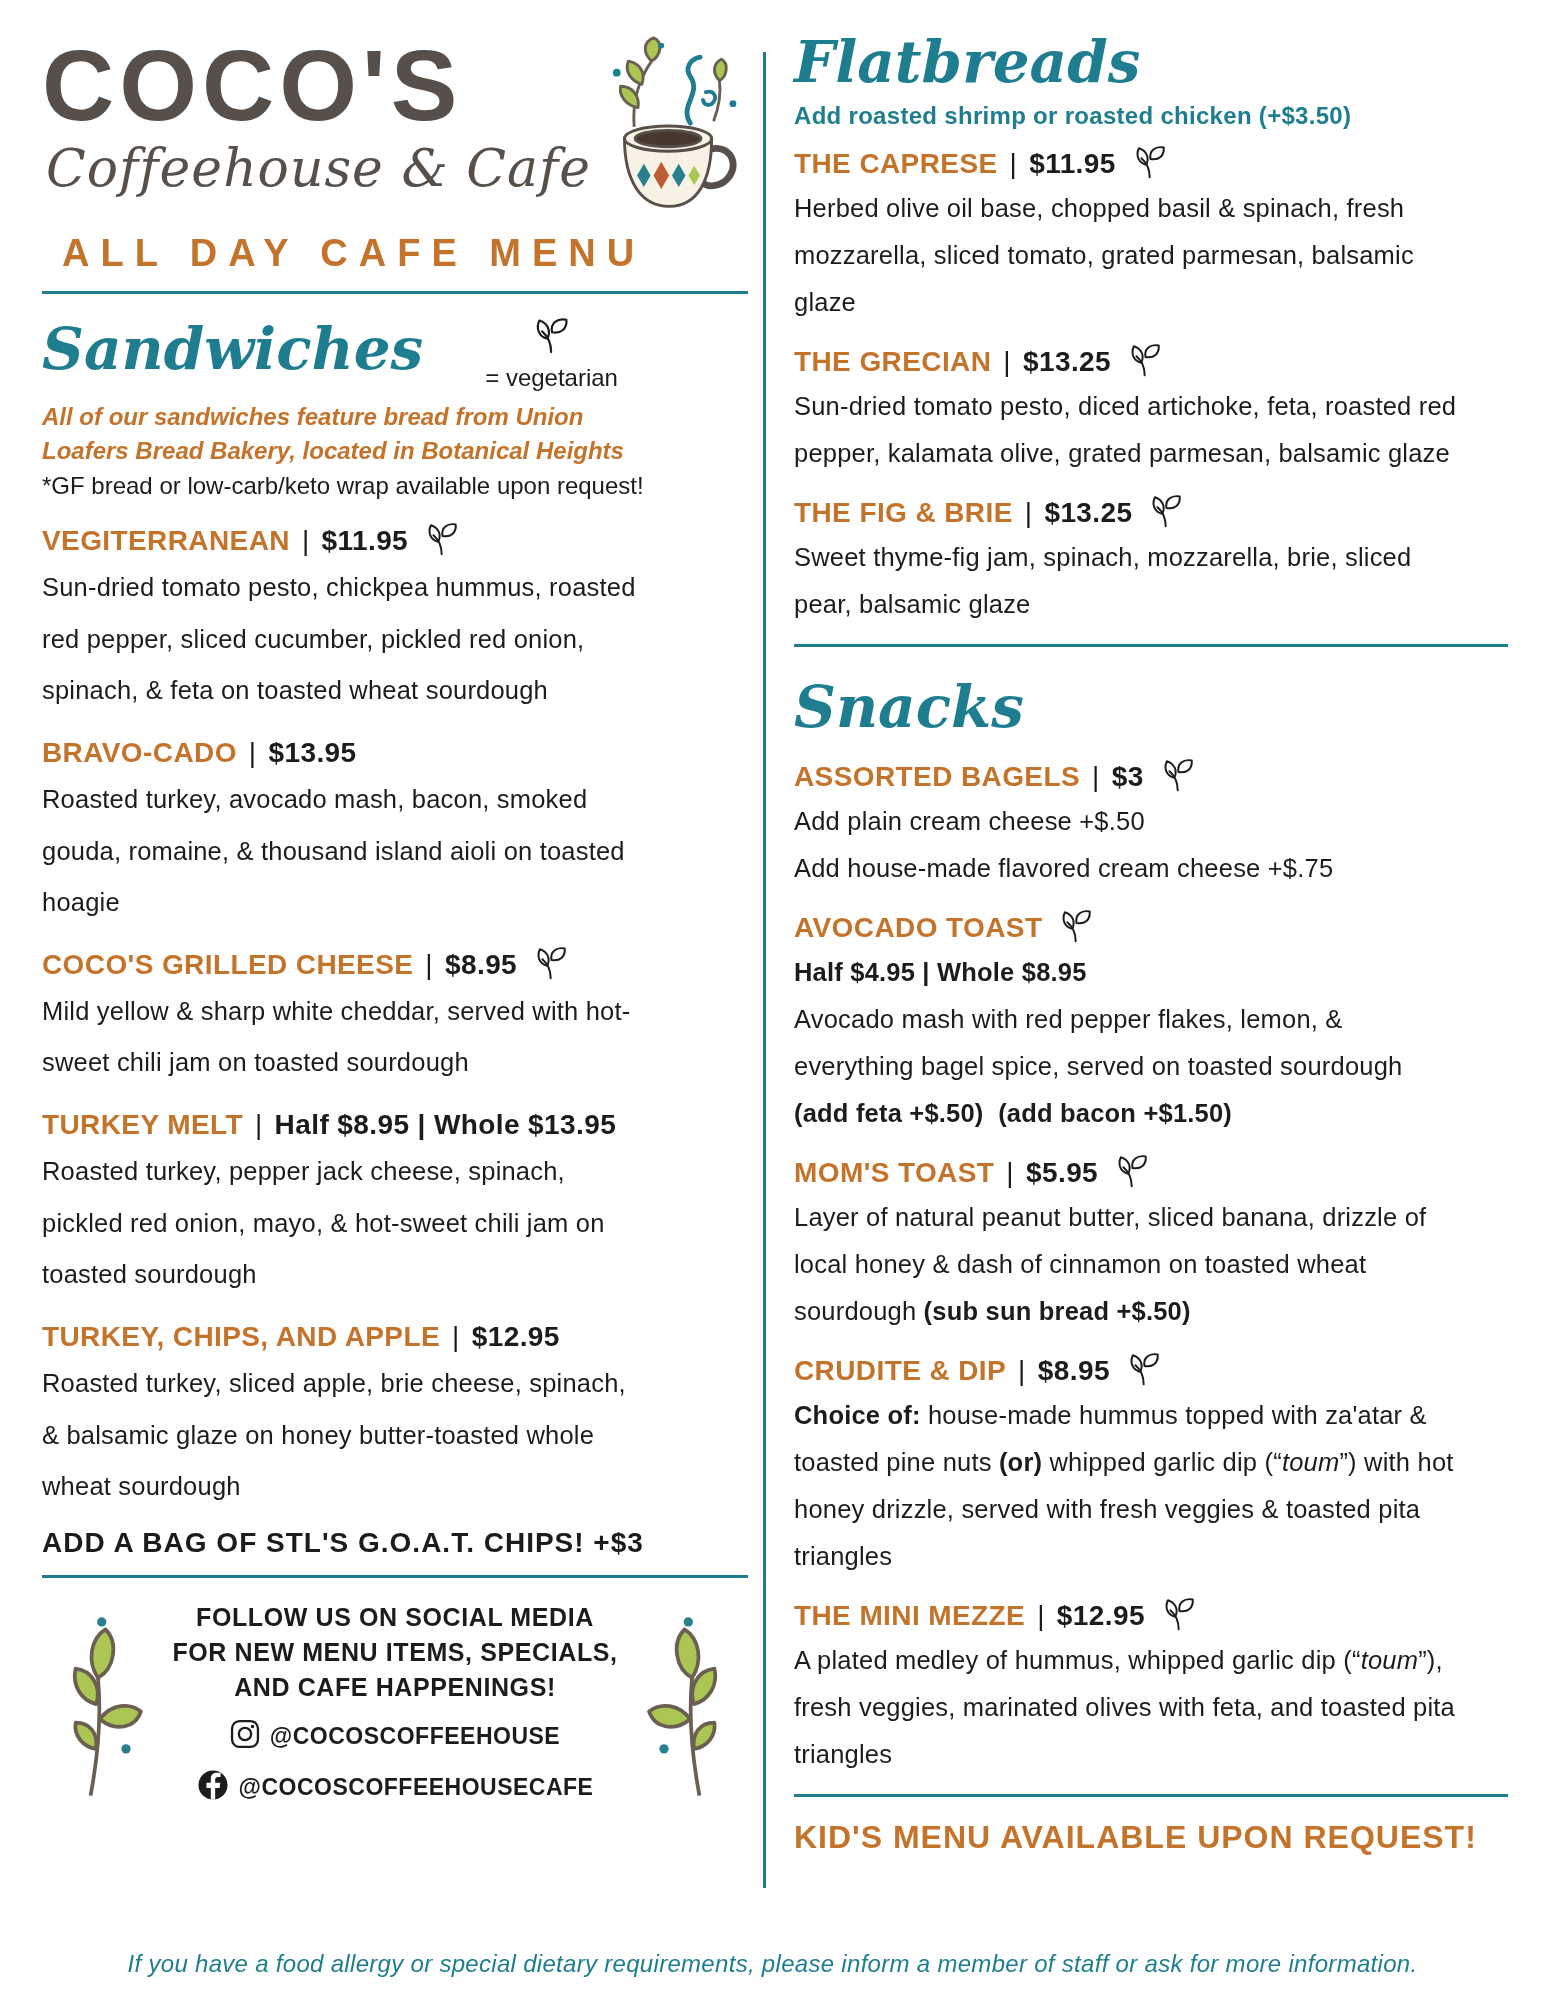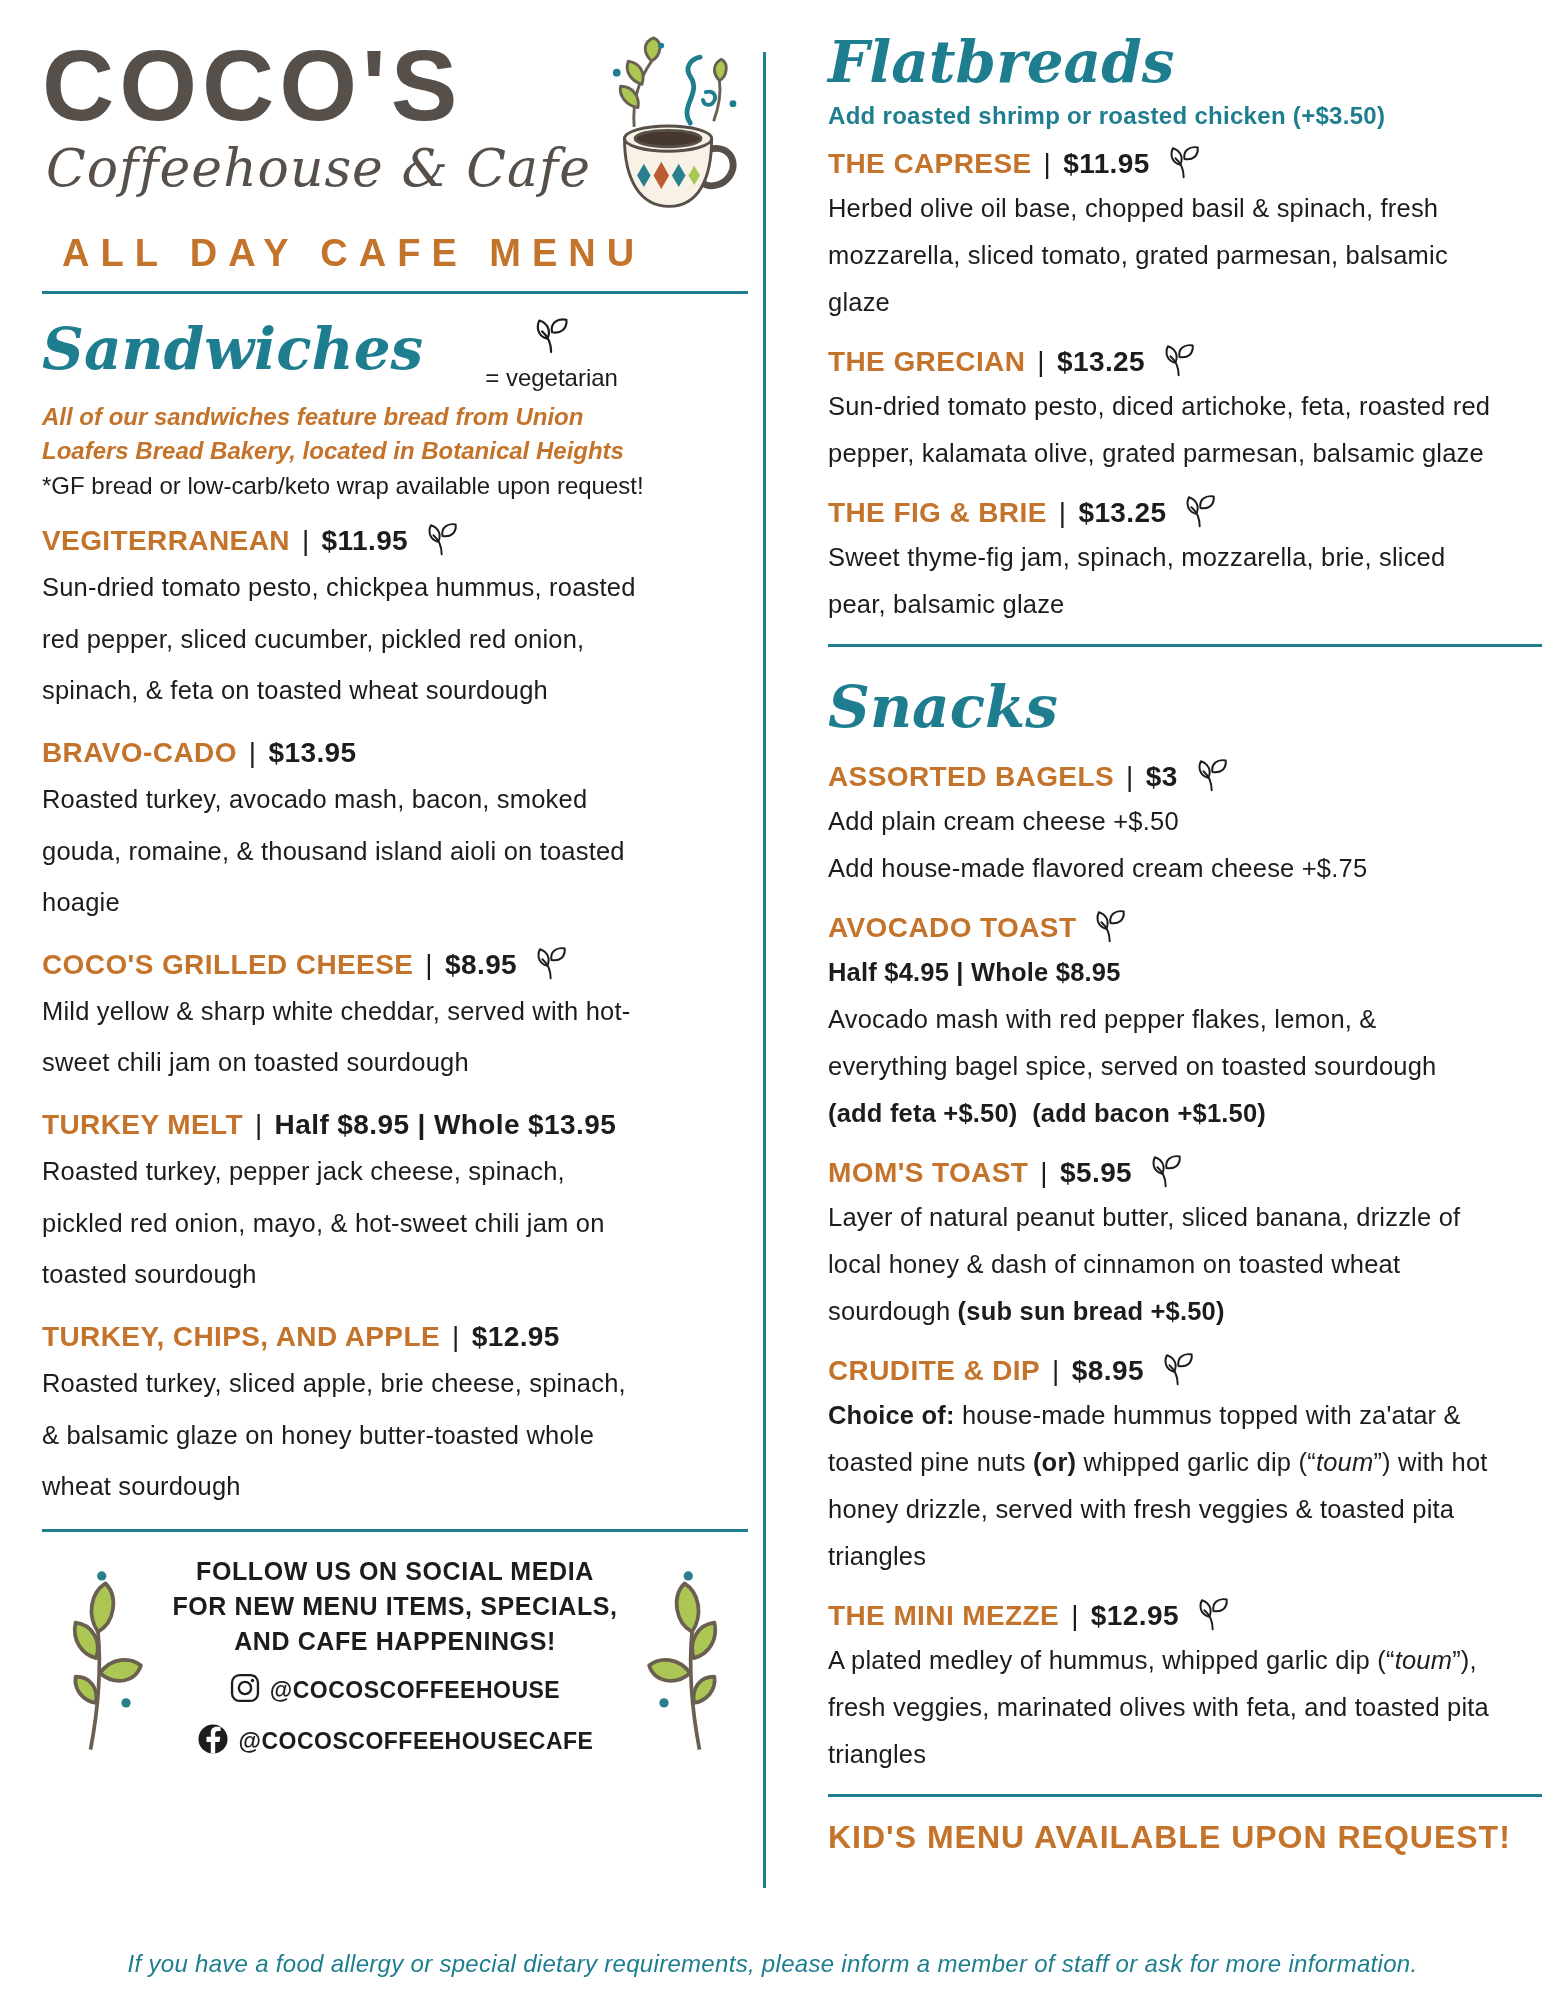--- a/index.html
+++ b/index.html
@@ -2,21 +2,21 @@
 <html><head>
 <meta charset="utf-8">
 <style>
   *{margin:0;padding:0;box-sizing:border-box}
   html,body{width:1545px;height:2000px;}
   body{background:#ffffff;font-family:"Liberation Sans",sans-serif;color:#1D1C1A;overflow:hidden;}
   .page{position:relative;width:1545px;height:2000px;background:#fff;}
 
   
   .col-left{position:absolute;left:42px;top:34px;width:706px;}
-  .col-right{position:absolute;left:828px;top:28px;width:714px;}
+  .col-right{position:absolute;left:794px;top:28px;width:714px;}
   .v-rule{position:absolute;left:763px;top:52px;width:3px;height:1836px;background:#1E7E8F;}
 
   
   .logo-block{display:flex;align-items:flex-start;gap:6px;}
   .logo-title{font-size:100px;font-weight:bold;color:#57504A;letter-spacing:5px;line-height:1.02;}
   .logo-script{font-family:"DejaVu Serif",serif;font-style:italic;font-weight:normal;color:#57504A;font-size:52px;line-height:1.25;letter-spacing:1px;margin-left:4px;}
   .menu-title{margin:10px 0 0 20px;font-size:38px;font-weight:bold;color:#C4732B;letter-spacing:11px;}
   hr.rule{border:none;border-top:3px solid #1E7E8F;margin-top:16px;}
 
   .script{font-family:"DejaVu Serif",serif;font-style:italic;font-weight:bold;color:#1E7E8F;}
@@ -197,20 +197,21 @@
       <span class="sep">|</span>
       <span class="item-price">$12.95</span>
 
     </div>
     <div class="item-desc">
             <div class="desc-line"><span>Roasted turkey, sliced apple, brie cheese, spinach, &amp; balsamic glaze on honey butter-toasted whole wheat sourdough</span></div>
           </div>
   </div>
       </div>
 
+    <div class="chips-line">ADD A BAG OF STL'S G.O.A.T. CHIPS! +$3</div>
 
     <hr class="rule">
 
     <div class="social">
       <span>
         <svg viewBox="0 0 120 210" width="112" height="196">
           <circle cx="64" cy="16" r="5" fill="#2A7F8E"></circle>
           <circle cx="90" cy="152" r="5" fill="#2A7F8E"></circle>
           <g stroke="#6B5F52" stroke-width="4" fill="#ABC653" stroke-linejoin="round">
             <path d="M52 202 C60 160 64 120 60 76" fill="none"></path>

